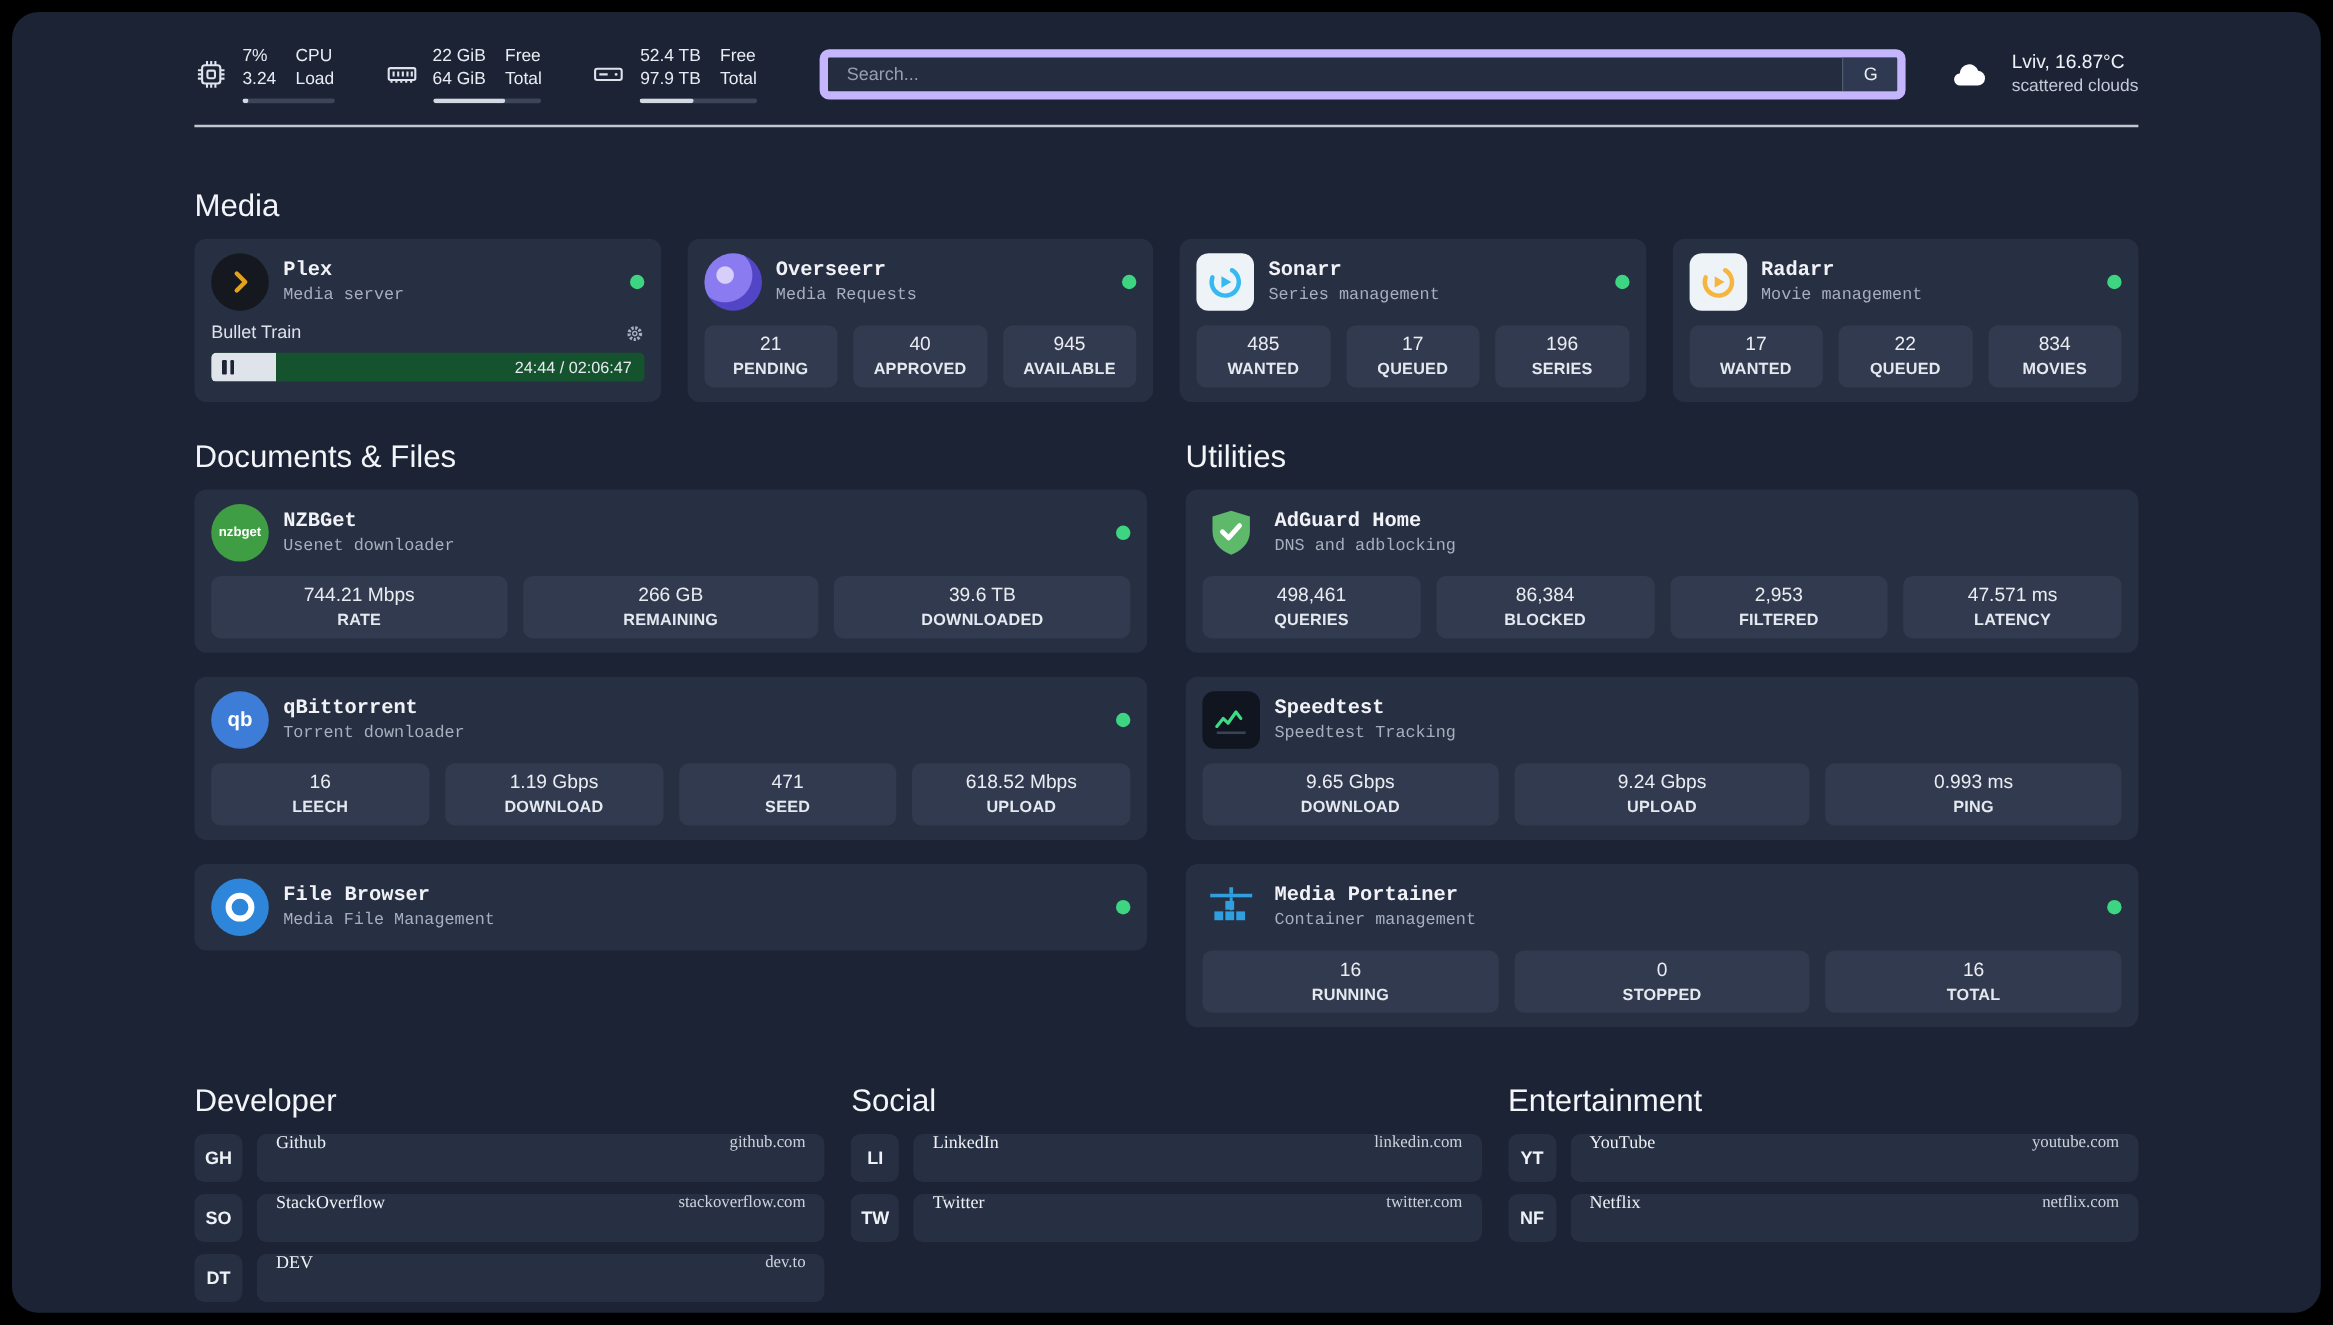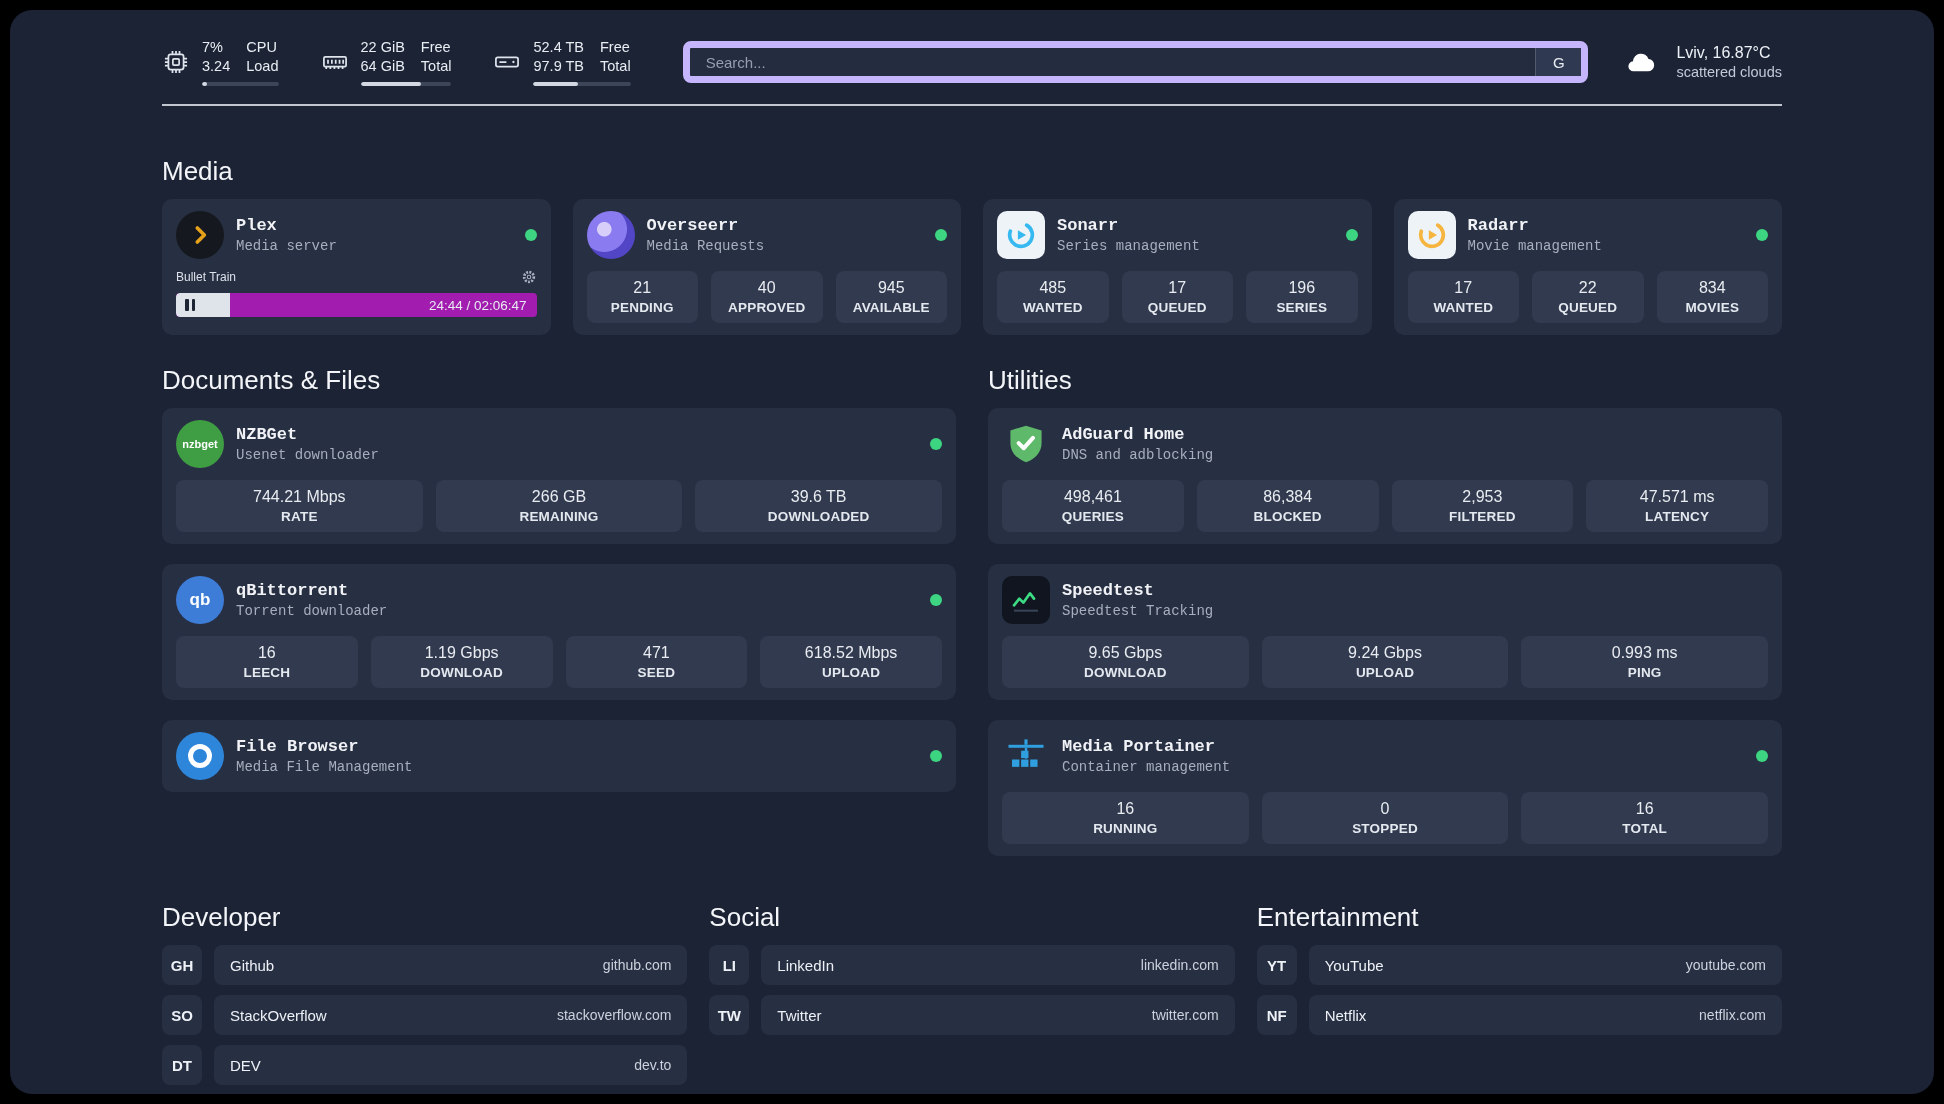--- a/index.html
+++ b/index.html
@@ -59,34 +59,34 @@
   .icon.qbit { background:#3d7dd8; }
   .icon.qbit .icon-text { font-size:17px; font-weight:700; color:#fff; font-style:normal; }
   .icon.filebrowser { background:#2e86da; }
   .fb-ring { width:24px; height:24px; border:5px solid #fff; border-radius:50%; }
   .icon.speedtest { background:#10151f; }
   .icon.adguard, .icon.portainer { background:transparent; }
 
   
   .player { margin-top:10px; }
   .player-top { display:flex; align-items:center; justify-content:space-between; }
-  .player-title { font-size:12px; color:#dde1ea; }
+  .player-title { font-size:15px; color:#dde1ea; }
   .gear svg { display:block; }
-  .player-bar { margin-top:8px; position:relative; height:24px; background:#a21caf; border-radius:4px; overflow:hidden; display:flex; align-items:center; cursor:pointer; }
+  .player-bar { margin-top:8px; position:relative; height:24px; background:#14532d; border-radius:4px; overflow:hidden; display:flex; align-items:center; cursor:pointer; }
   .player-fill { position:absolute; left:0; top:0; bottom:0; background:#dfe3ea; border-radius:4px 0 0 4px; }
   .pause { position:relative; z-index:1; display:flex; gap:3px; margin-left:9px; cursor:pointer; }
   .pause i { display:block; width:3.5px; height:12px; background:#1d2433; border-radius:1px; }
   .player-time { position:absolute; z-index:1; right:10px; font-size:13.5px; color:#e8ebf1; }
 
   
   .bm-grid { display:grid; grid-template-columns:repeat(3,1fr); gap:22px; margin-top:46px; align-items:start; }
   .bm-rows { display:flex; flex-direction:column; gap:10px; margin-top:12px; }
   .bm-row { display:flex; gap:12px; }
   .abbr { width:40px; height:40px; border-radius:8px; background:#272f42; display:flex; align-items:center; justify-content:center; font-size:15px; font-weight:700; cursor:pointer; }
-  .pill { flex:1; height:40px; background:#272f42; border-radius:8px; display:flex; align-items:center; justify-content:space-between; padding:0 16px; cursor:pointer; }
+  .pill { flex:1; height:40px; background:#272f42; border-radius:8px; display:flex; justify-content:space-between; padding:0 16px; cursor:pointer;font-family:Liberation Serif, serif; }
   .bm-name { font-size:15px; color:#eef1f6; }
   .bm-url { font-size:14px; color:#ccd2dd; }
 </style>
 </head>
 <body>
 
 <div class="app">
   <div class="container">
 
     <header class="topbar">

